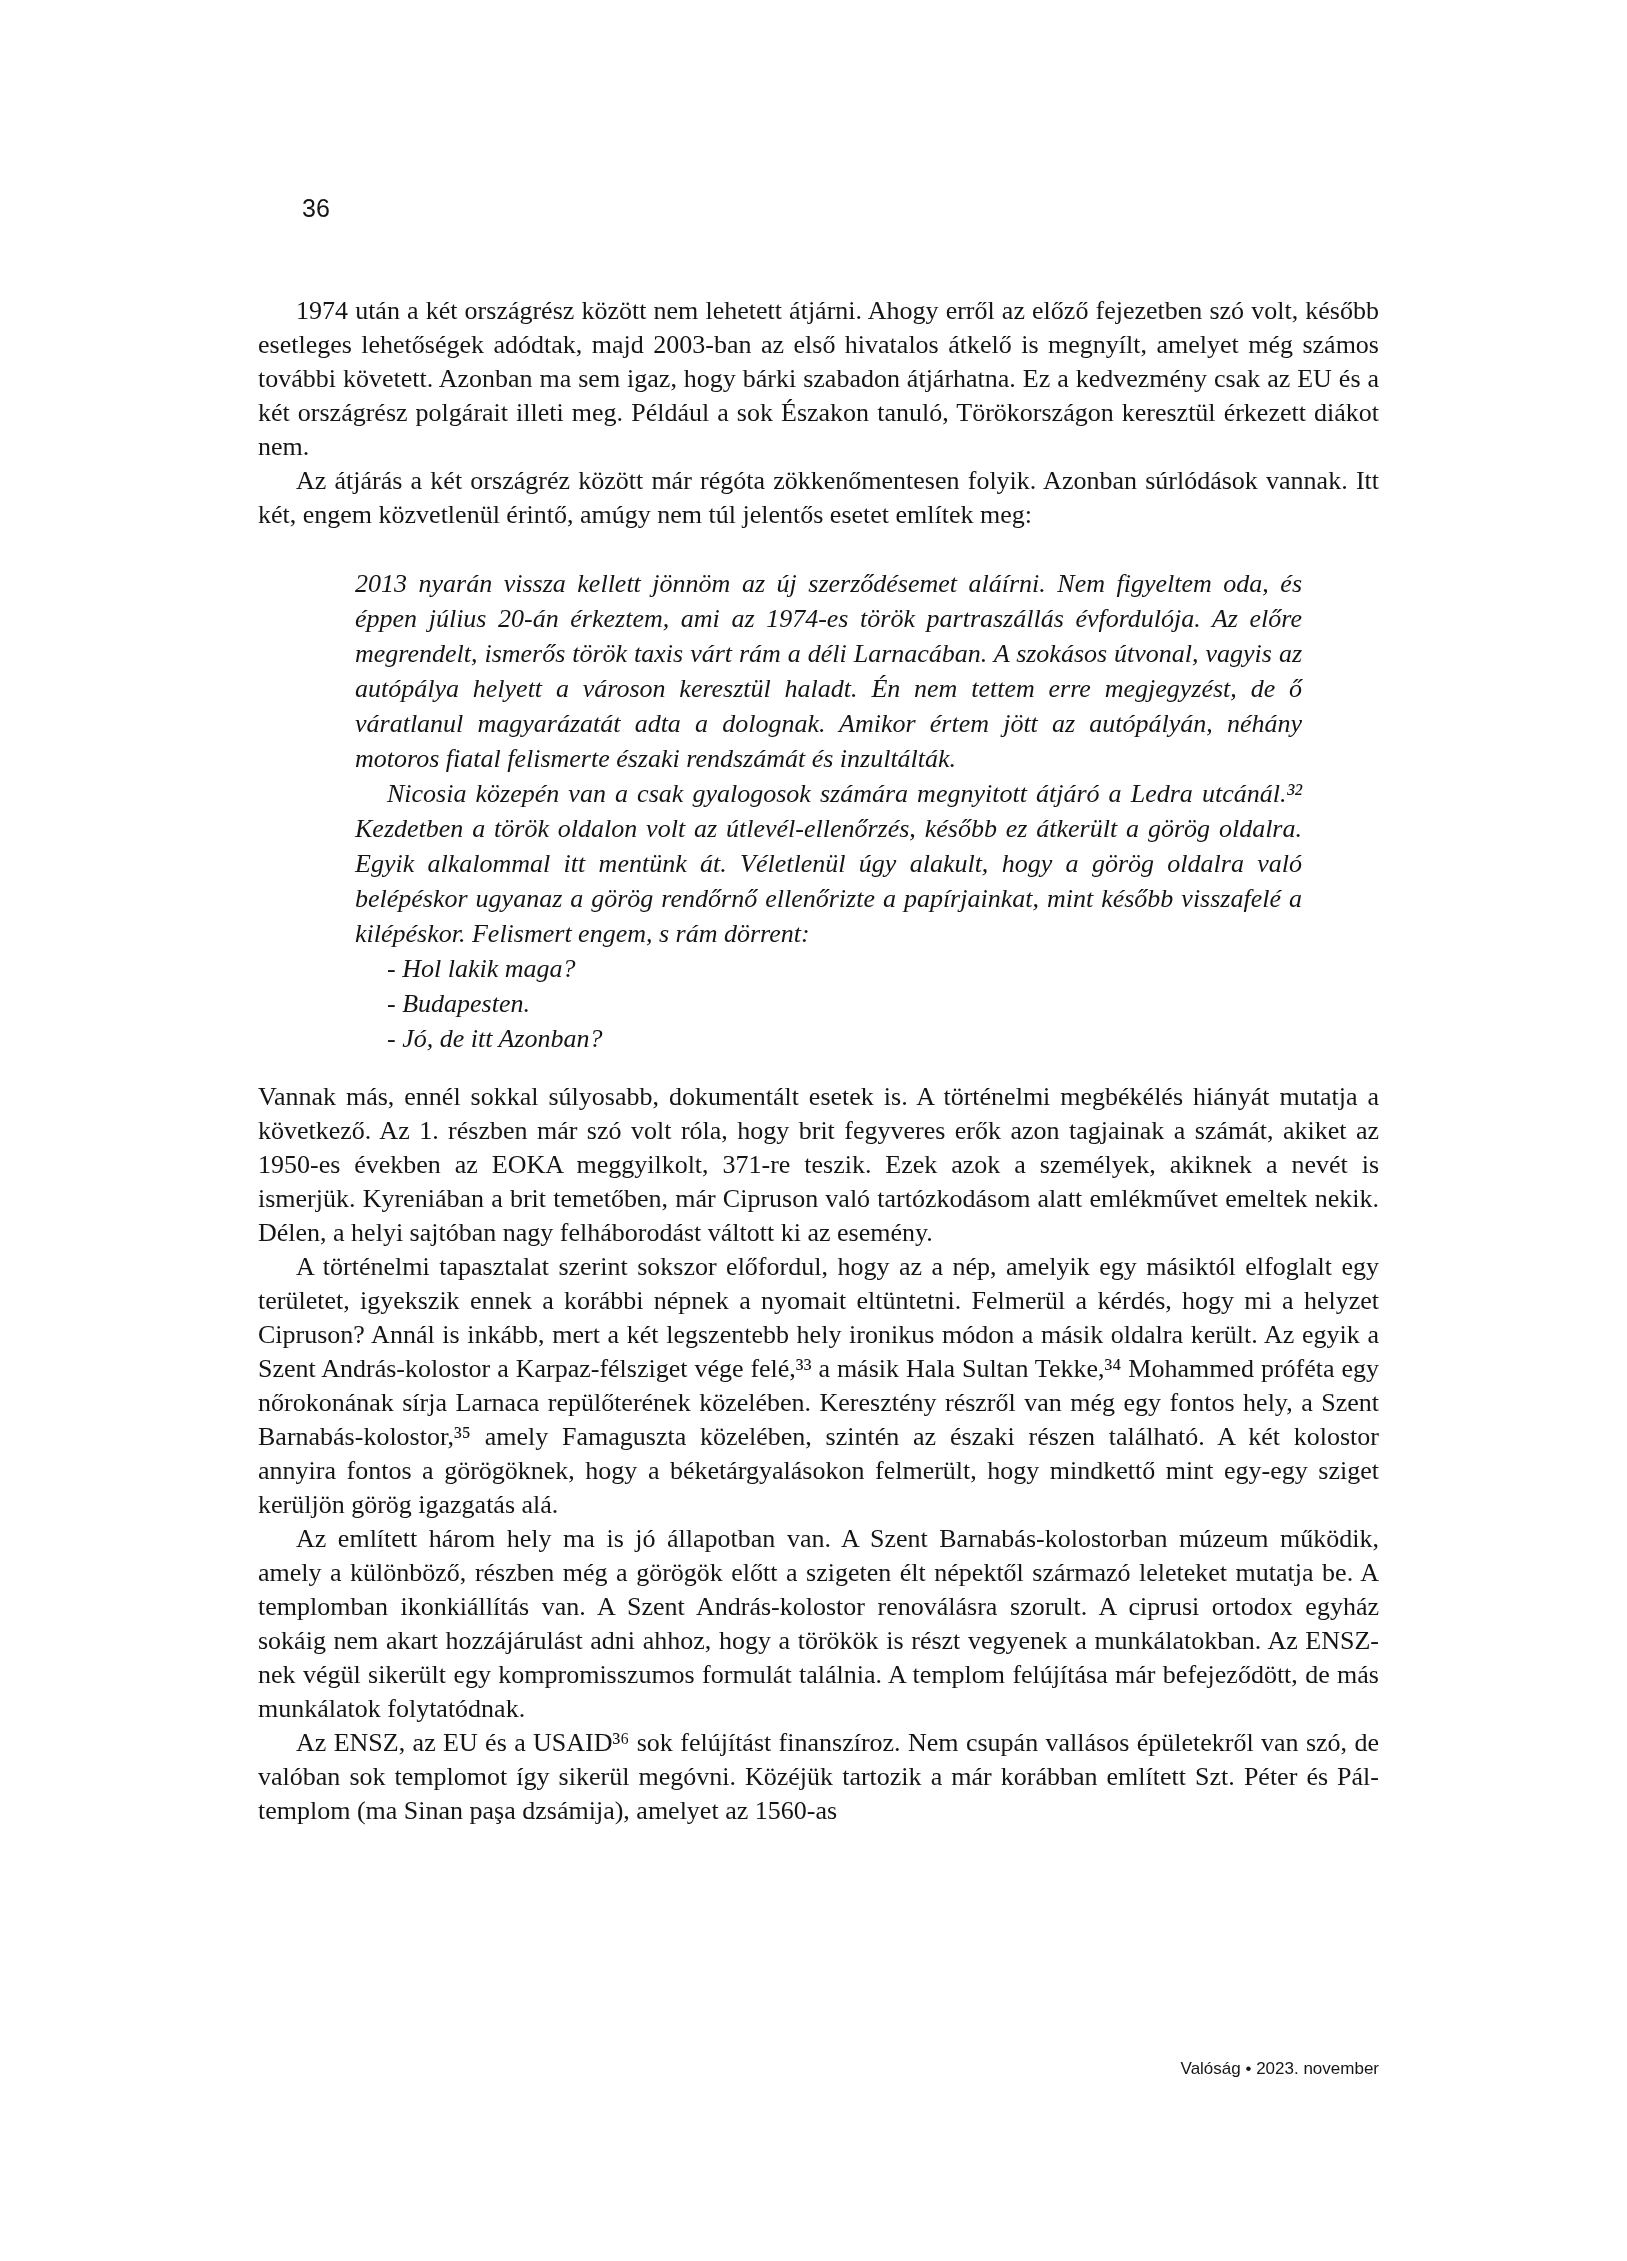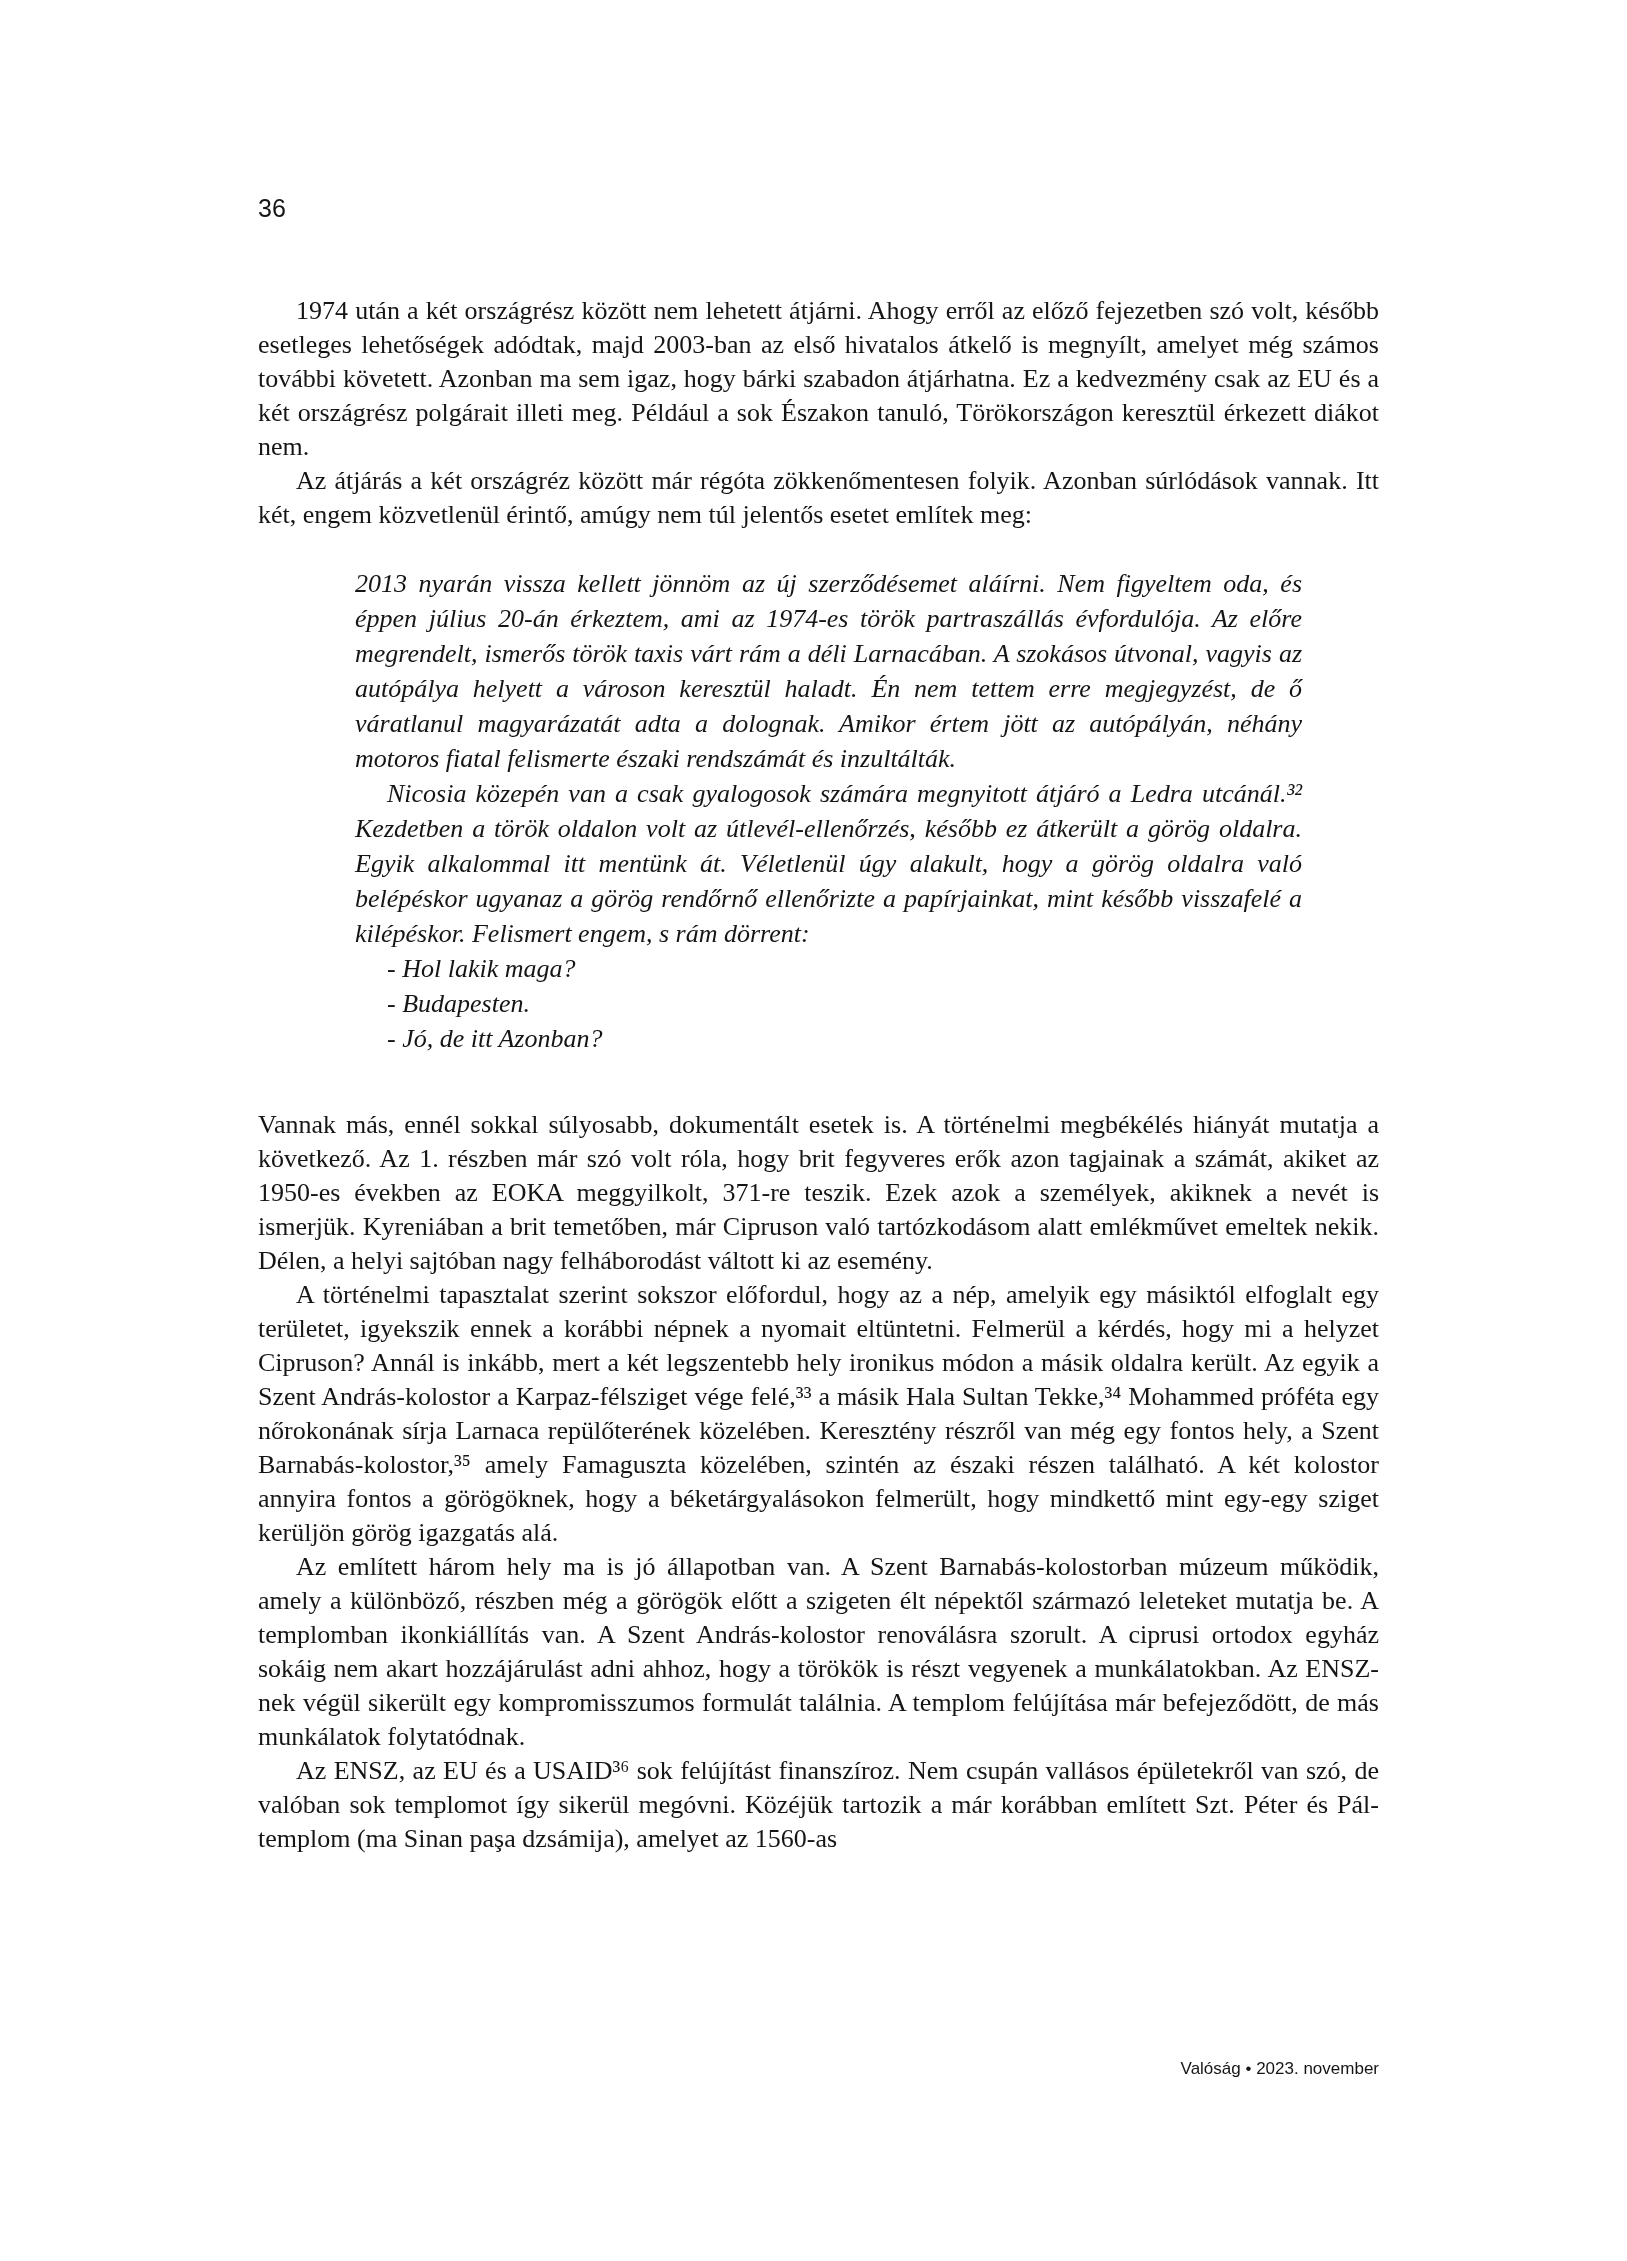--- a/index.html
+++ b/index.html
@@ -27,36 +27,37 @@
     justify-content: space-between;
     align-items: baseline;
     font-family: "Liberation Sans", sans-serif;
     font-size: 25px;
     line-height: 29px;
     margin-bottom: 71px;
     white-space: nowrap;
   }
   .running-head .page-num {
     flex: 0 0 auto;
+    margin-left: 44px;
   }
   .running-head .title {
     flex: 0 0 auto;
     letter-spacing: 0.4px;
   }
   .body-p {
     margin: 0;
     font-size: 26px;
     line-height: 34px;
     text-align: justify;
   }
   .indent {
     text-indent: 38px;
   }
   .quote {
-    margin: 34px 77px 52px 97px;
+    margin: 34px 77px 24px 97px;
     font-style: italic;
   }
   .quote-p {
     margin: 0;
     font-size: 26px;
     line-height: 35px;
     text-align: justify;
   }
   .indent-q {
     text-indent: 32px;

